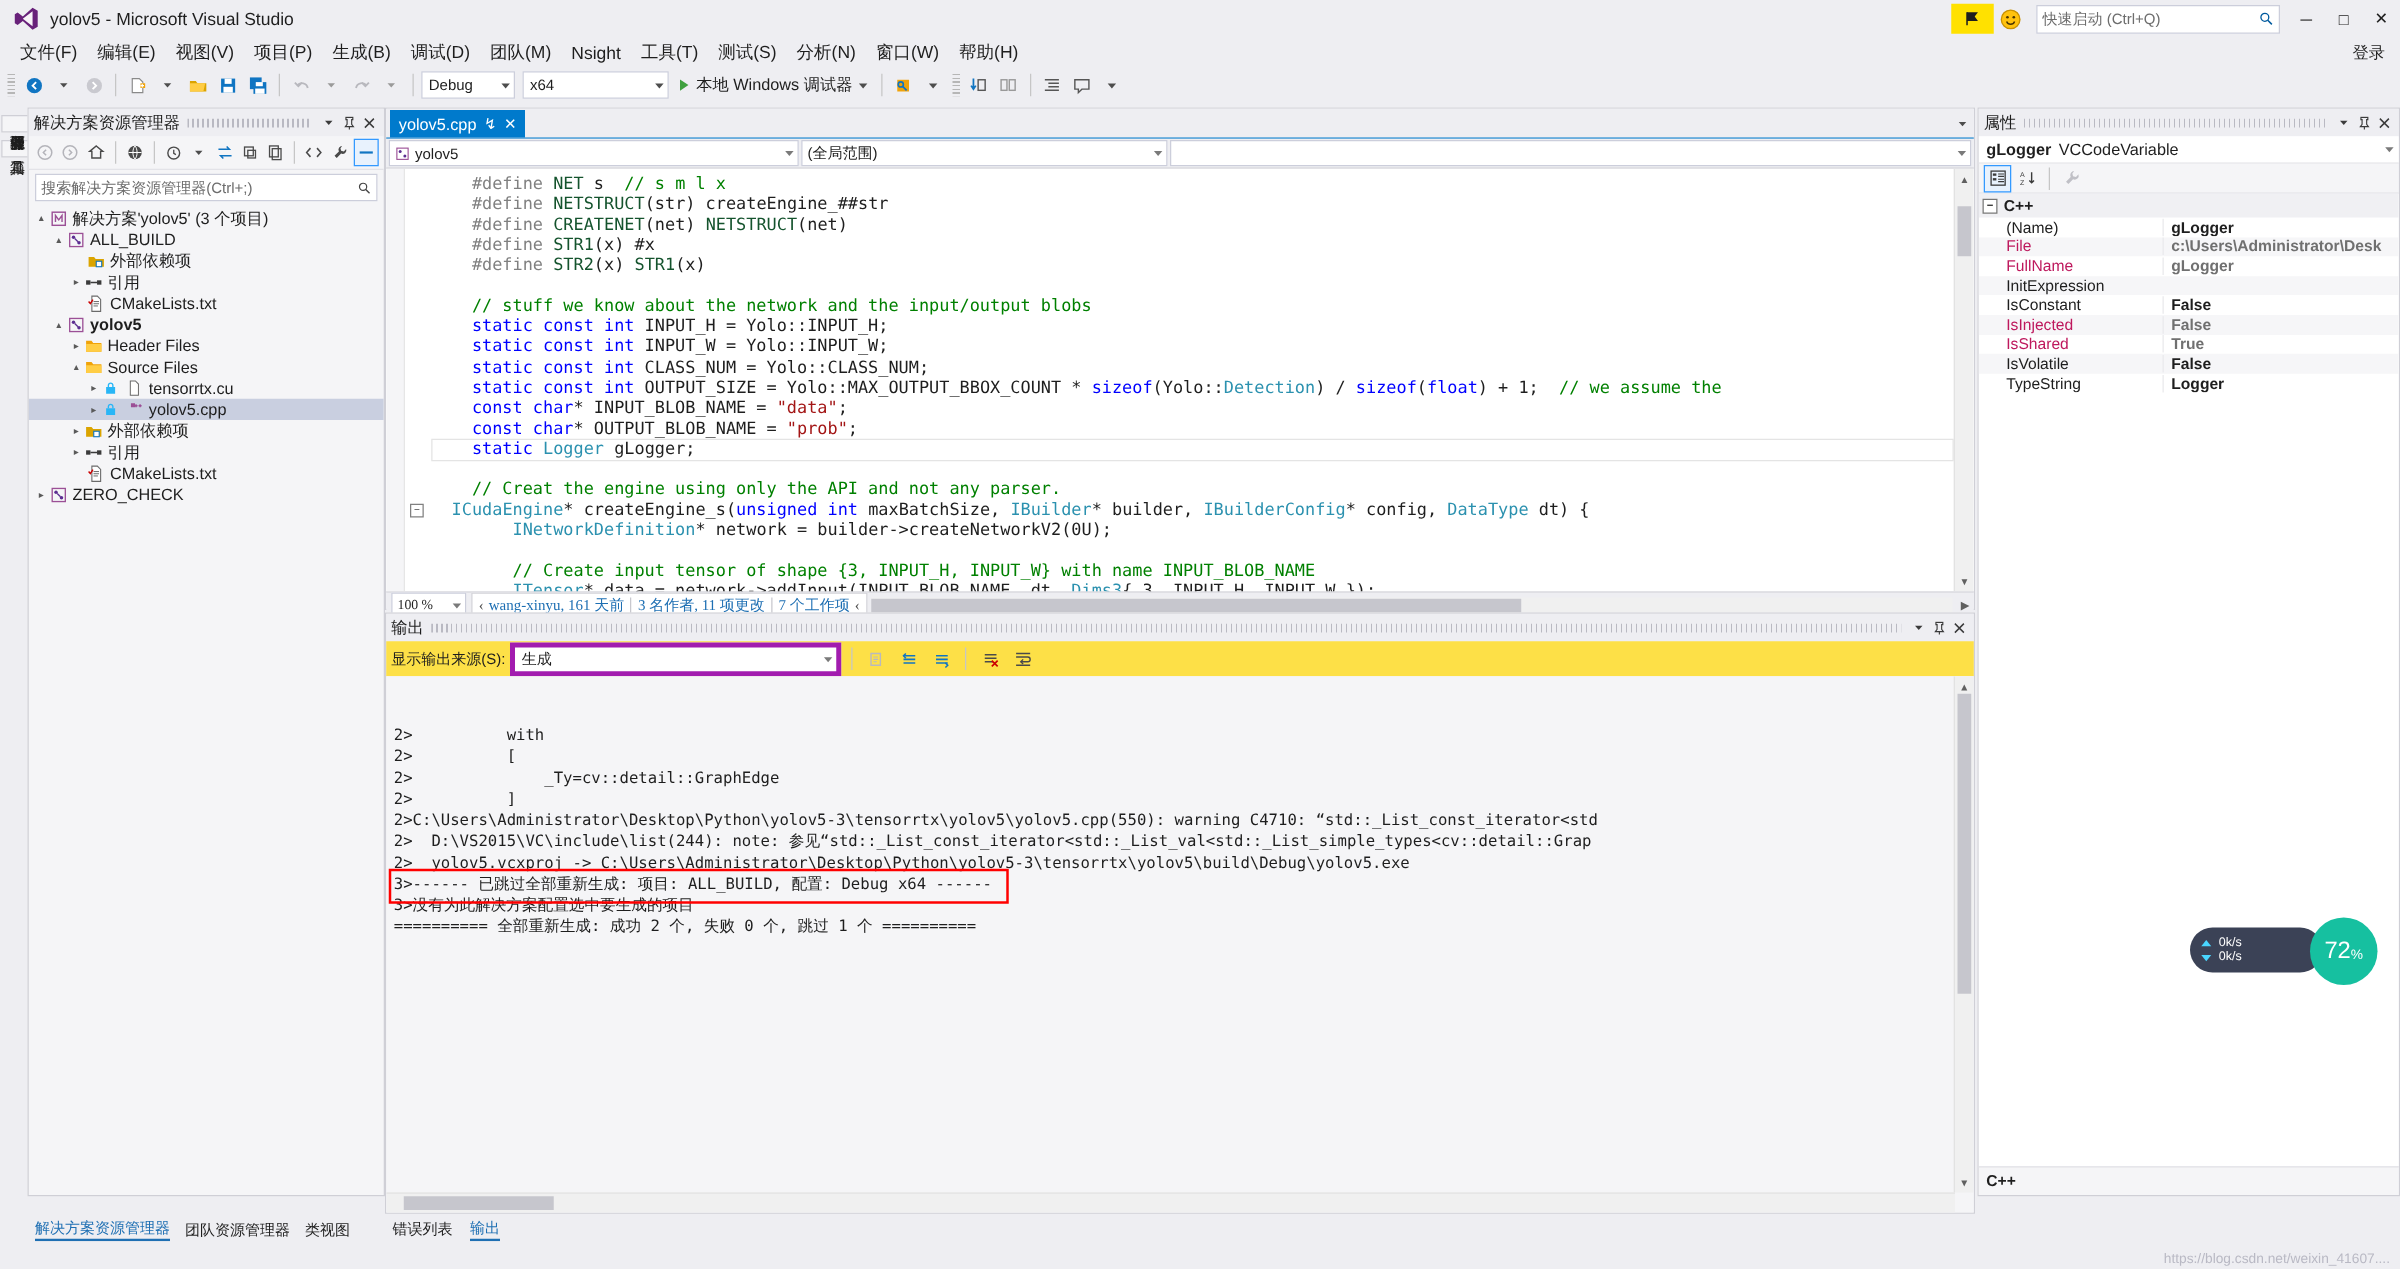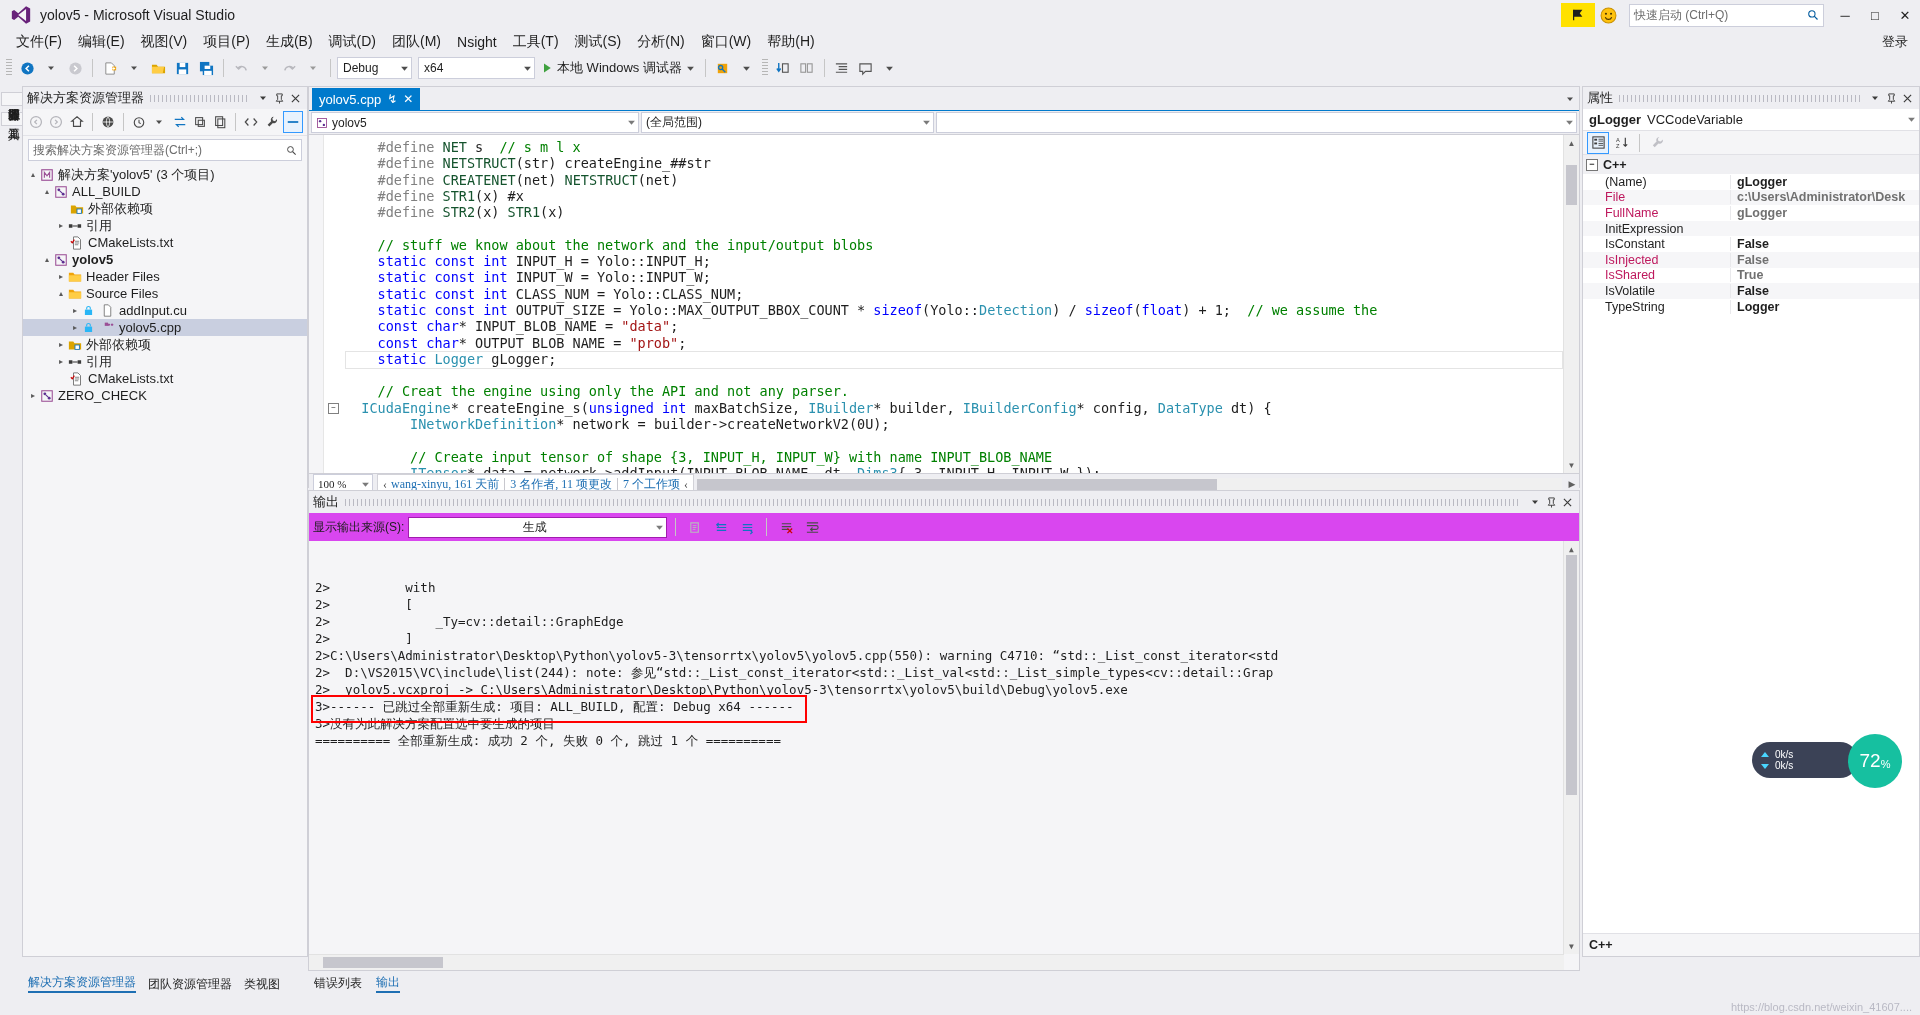--- a/index.html
+++ b/index.html
@@ -112,23 +112,23 @@
   #gitinfo{height:18px;border:1px solid #d2d2d8;background:#fff;display:flex;align-items:center;gap:0px;
     font-size:12px;color:#1e6fb3;padding:0 5px;margin-left:4px;}
   #gitinfo .sepv{width:1px;height:13px;background:#c8c8ce;margin:0 5px;}
   #hscrollWrap{flex:1;height:16px;margin:0 3px;display:flex;align-items:center;}
   #hscroll{flex:1;height:13px;background:#f0f0f0;position:relative;}
   #hthumb{position:absolute;left:0;top:1px;height:11px;width:520px;background:#c6c6cd;}
 
   
   #output{position:absolute;left:308px;top:404px;right:340px;bottom:22px;background:#f5f5f7;border:1px solid #cfcfd6;
     display:flex;flex-direction:column;}
-  #outbar{height:24px;display:flex;align-items:center;gap:4px;padding:2px 4px;background:#d946ef;text-align:center;}
+  #outbar{height:24px;display:flex;align-items:center;gap:4px;padding:2px 4px;background:#fde047;}
   #outsrclabel{font-size:12px;}
-  #outcombo{width:250px;height:19px;border:1px solid #a21caf;background:#fff;display:flex;align-items:center;
+  #outcombo{width:250px;height:19px;border:4px solid #a21caf;background:#fff;display:flex;align-items:center;
     font-size:12px;padding:0 2px 0 5px;}
   #outcombo .ov{flex:1;}
   #outtext{flex:1;position:relative;background:#f5f5f7;overflow:hidden;font-family:"DejaVu Sans Mono","Liberation Mono",monospace;
     font-size:12.5px;line-height:17px;white-space:pre;padding:4px 0 0 6px;}
   .ol{height:17px;}
   #redbox{position:absolute;border:2px solid #ff0000;}
   #outvs{position:absolute;right:0;top:0;width:15px;bottom:16px;background:#f0f0f0;border-left:1px solid #e2e2e2;}
   #outvthumb{position:absolute;left:2px;top:14px;width:11px;height:240px;background:#c6c6cd;}
   #ouths{position:absolute;left:0;right:15px;bottom:0;height:15px;background:#f0f0f0;border-top:1px solid #e2e2e2;}
   #ouththumb{position:absolute;left:14px;top:2px;height:11px;width:120px;background:#c6c6cd;}
@@ -584,21 +584,21 @@
           <svg width="9" height="11" viewBox="0 0 10 12">
               <rect x="1" y="5" width="8" height="6" fill="#29b6f6"></rect>
               <path d="M3 5V3.5a2 2 0 0 1 4 0V5" fill="none" stroke="#29b6f6" stroke-width="1.2"></path>
             </svg>
         </span>
         <span class="ticon">
           <svg width="13" height="13" viewBox="0 0 16 16">
               <path d="M4 1h5l3 3v11H4z" fill="#fff" stroke="#6a6a6a"></path>
             </svg>
         </span>
-        <span class="tlabel">addInput.cu</span>
+        <span class="tlabel">tensorrtx.cu</span>
       </div>
 
       <div class="trow sel" style="padding-left:46px">
         <span class="twist">▸</span>
         <span class="ticon">
           <svg width="9" height="11" viewBox="0 0 10 12">
               <rect x="1" y="5" width="8" height="6" fill="#29b6f6"></rect>
               <path d="M3 5V3.5a2 2 0 0 1 4 0V5" fill="none" stroke="#29b6f6" stroke-width="1.2"></path>
             </svg>
         </span>

